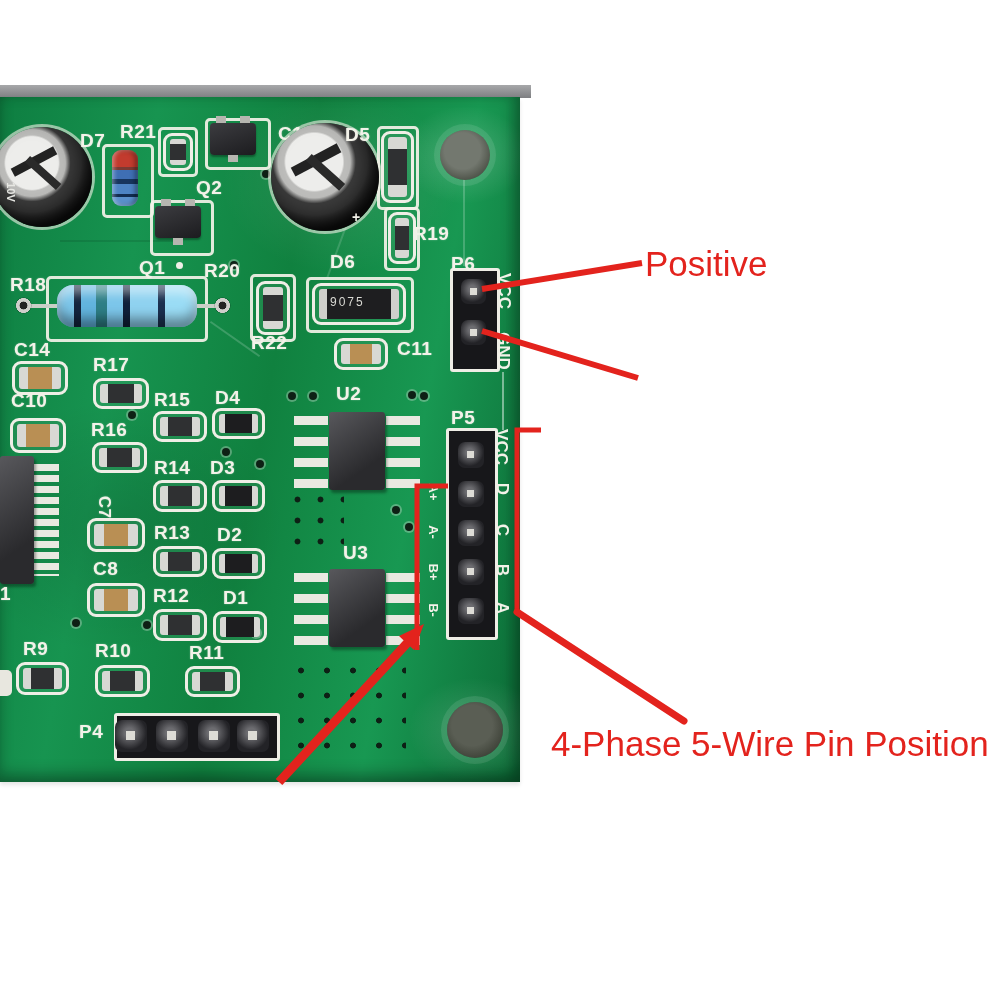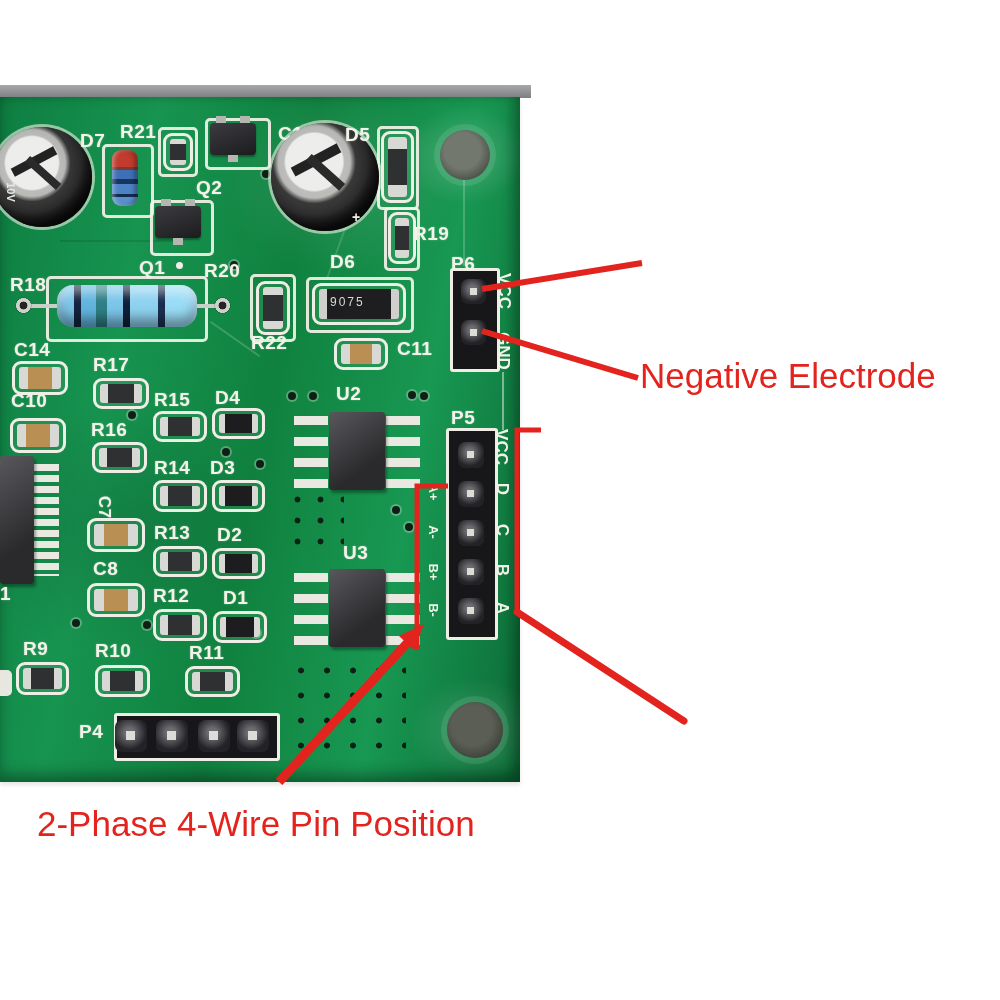--- a/index.html
+++ b/index.html
@@ -286,16 +286,16 @@
       <line x1="482" y1="289" x2="642" y2="263" stroke-width="6"></line>
       <line x1="482" y1="331" x2="638" y2="378" stroke-width="6"></line>
       <polyline points="448,486 417,486 417,650" stroke-width="5"></polyline>
       <line x1="279" y1="782" x2="410" y2="640" stroke-width="9"></line>
       <polyline points="541,430 517,430 517,612" stroke-width="5"></polyline>
       <line x1="517" y1="612" x2="684" y2="721" stroke-width="7" stroke-linecap="round"></line>
     </g>
     <polygon points="424,624 414,650 399,636" fill="#e3231d"></polygon>
   </svg>
 
-  <div class="callout" style="left:640px;top:358px">Negative Electrode</div>
-  <div class="callout" style="left:37px;top:806px">2-Phase 4-Wire Pin Position</div>
+  <div class="callout" style="left:645px;top:246px">Positive</div>
+  <div class="callout" style="left:551px;top:726px">4-Phase 5-Wire Pin Position</div>
 
 </div>
 
 </body></html>

